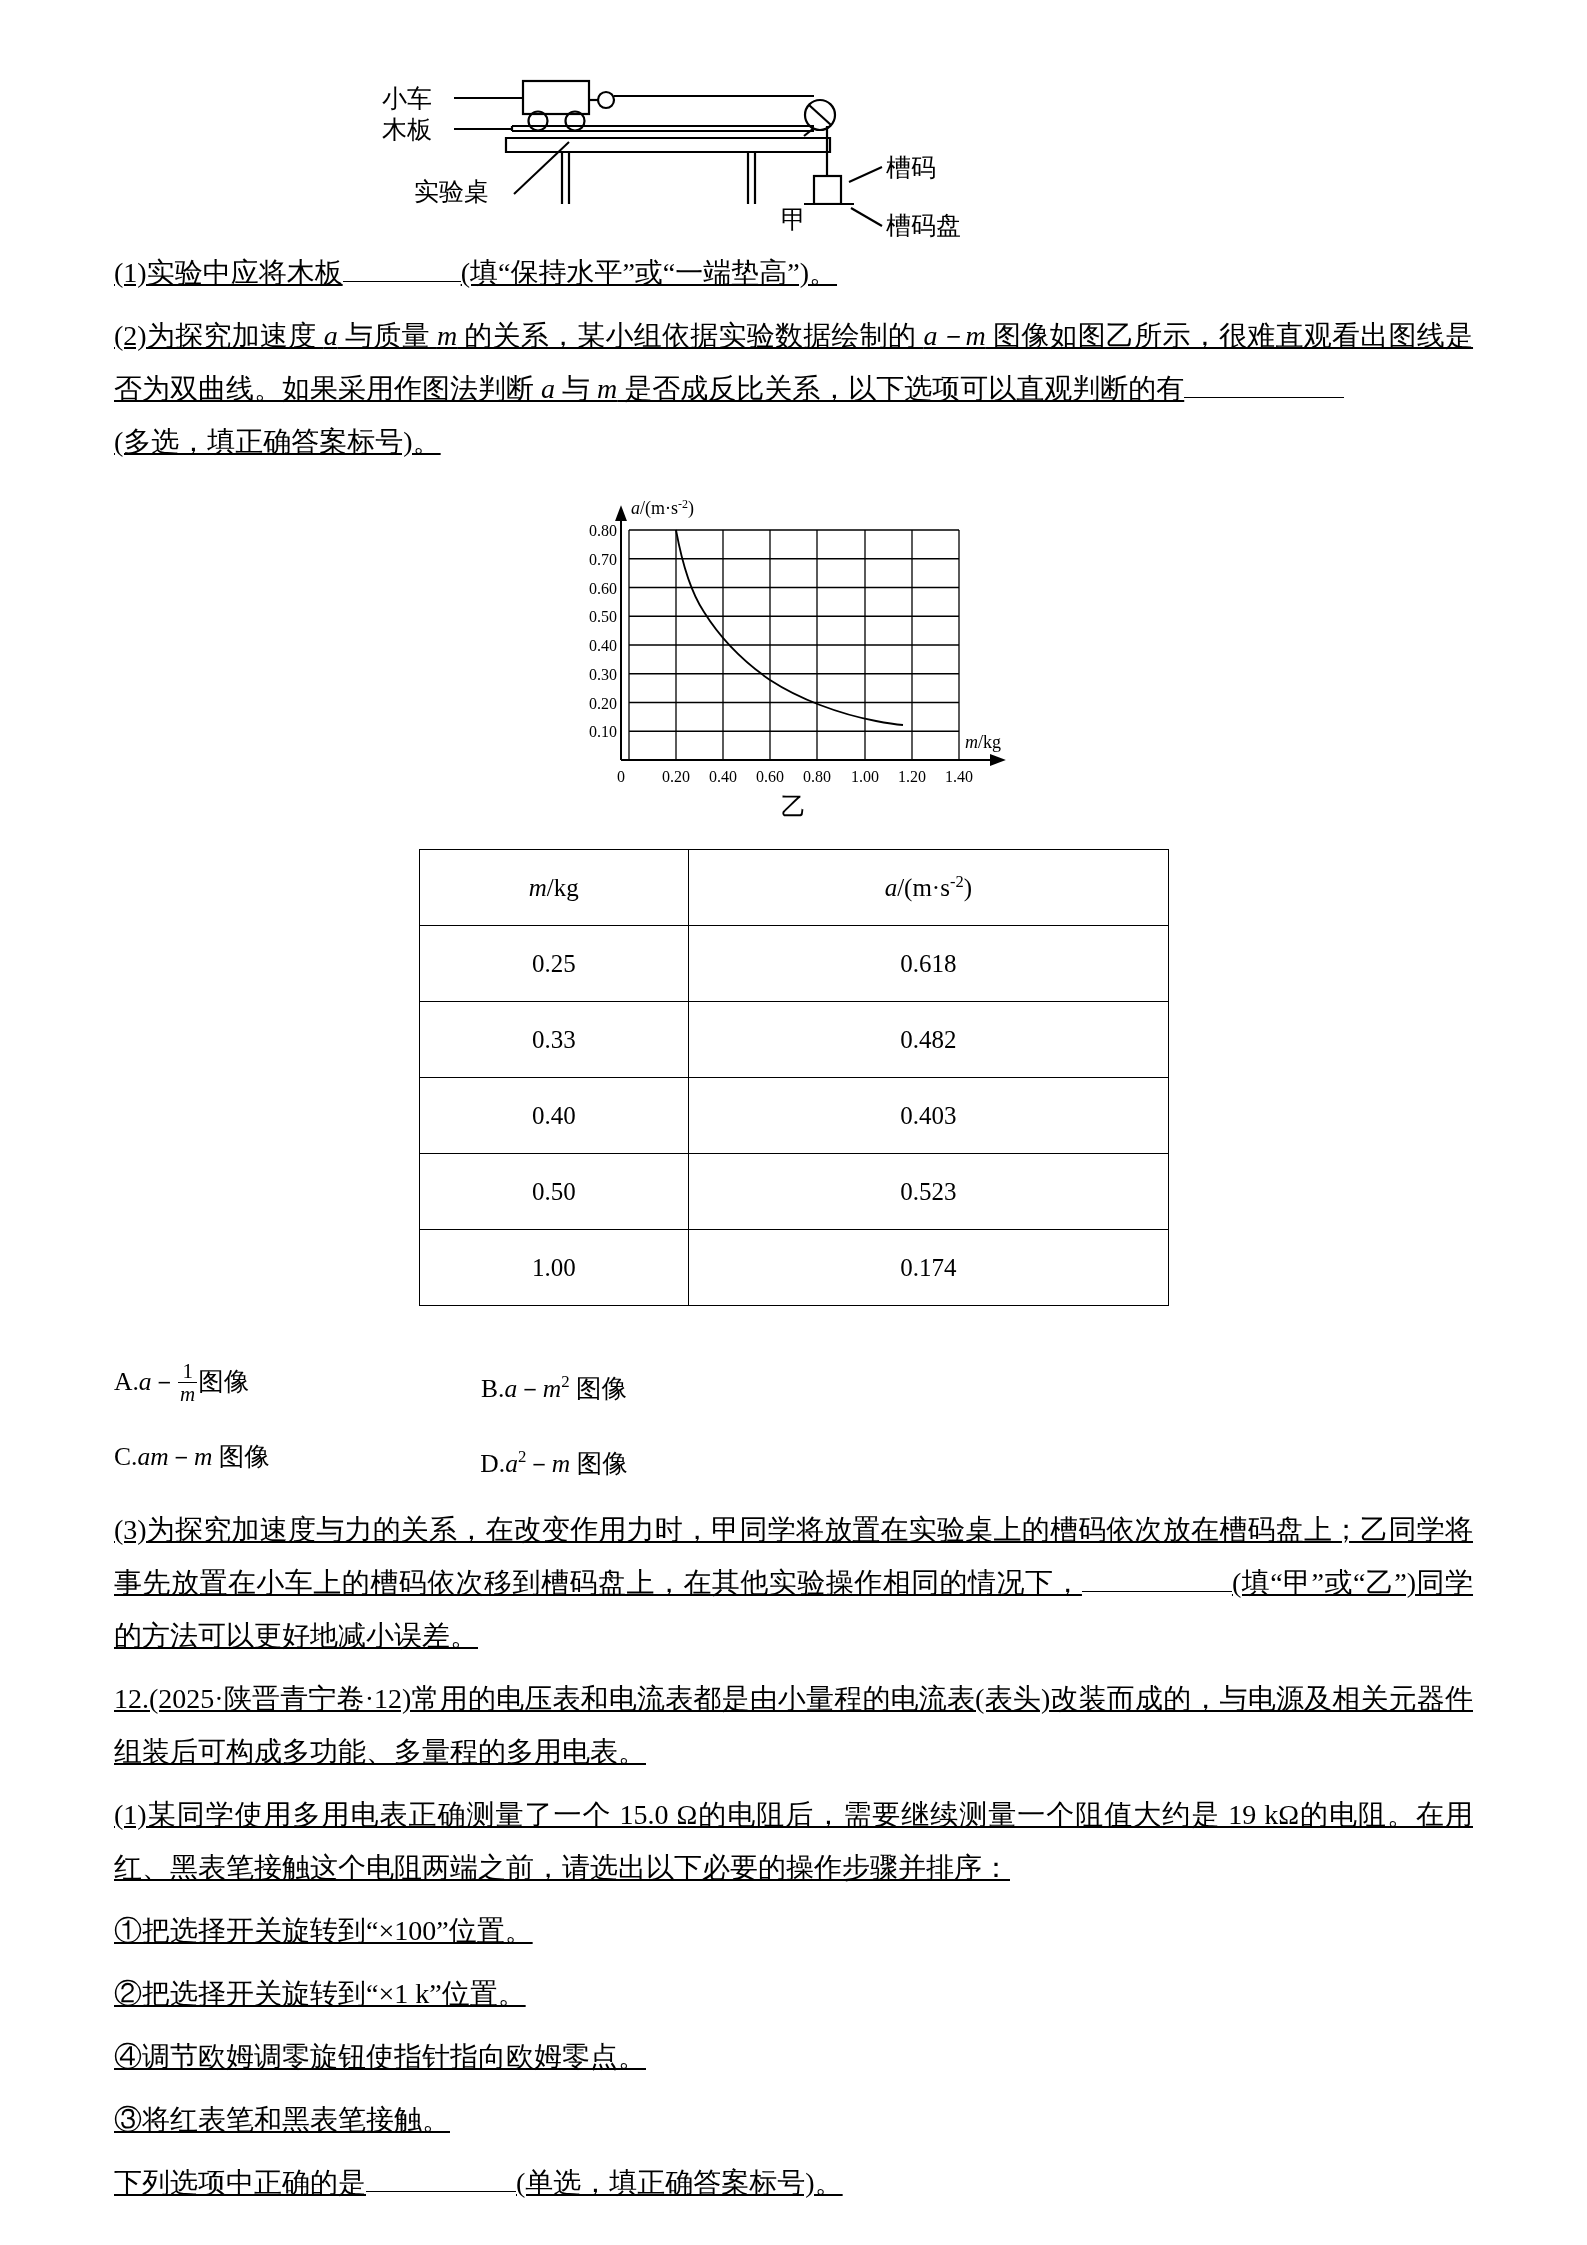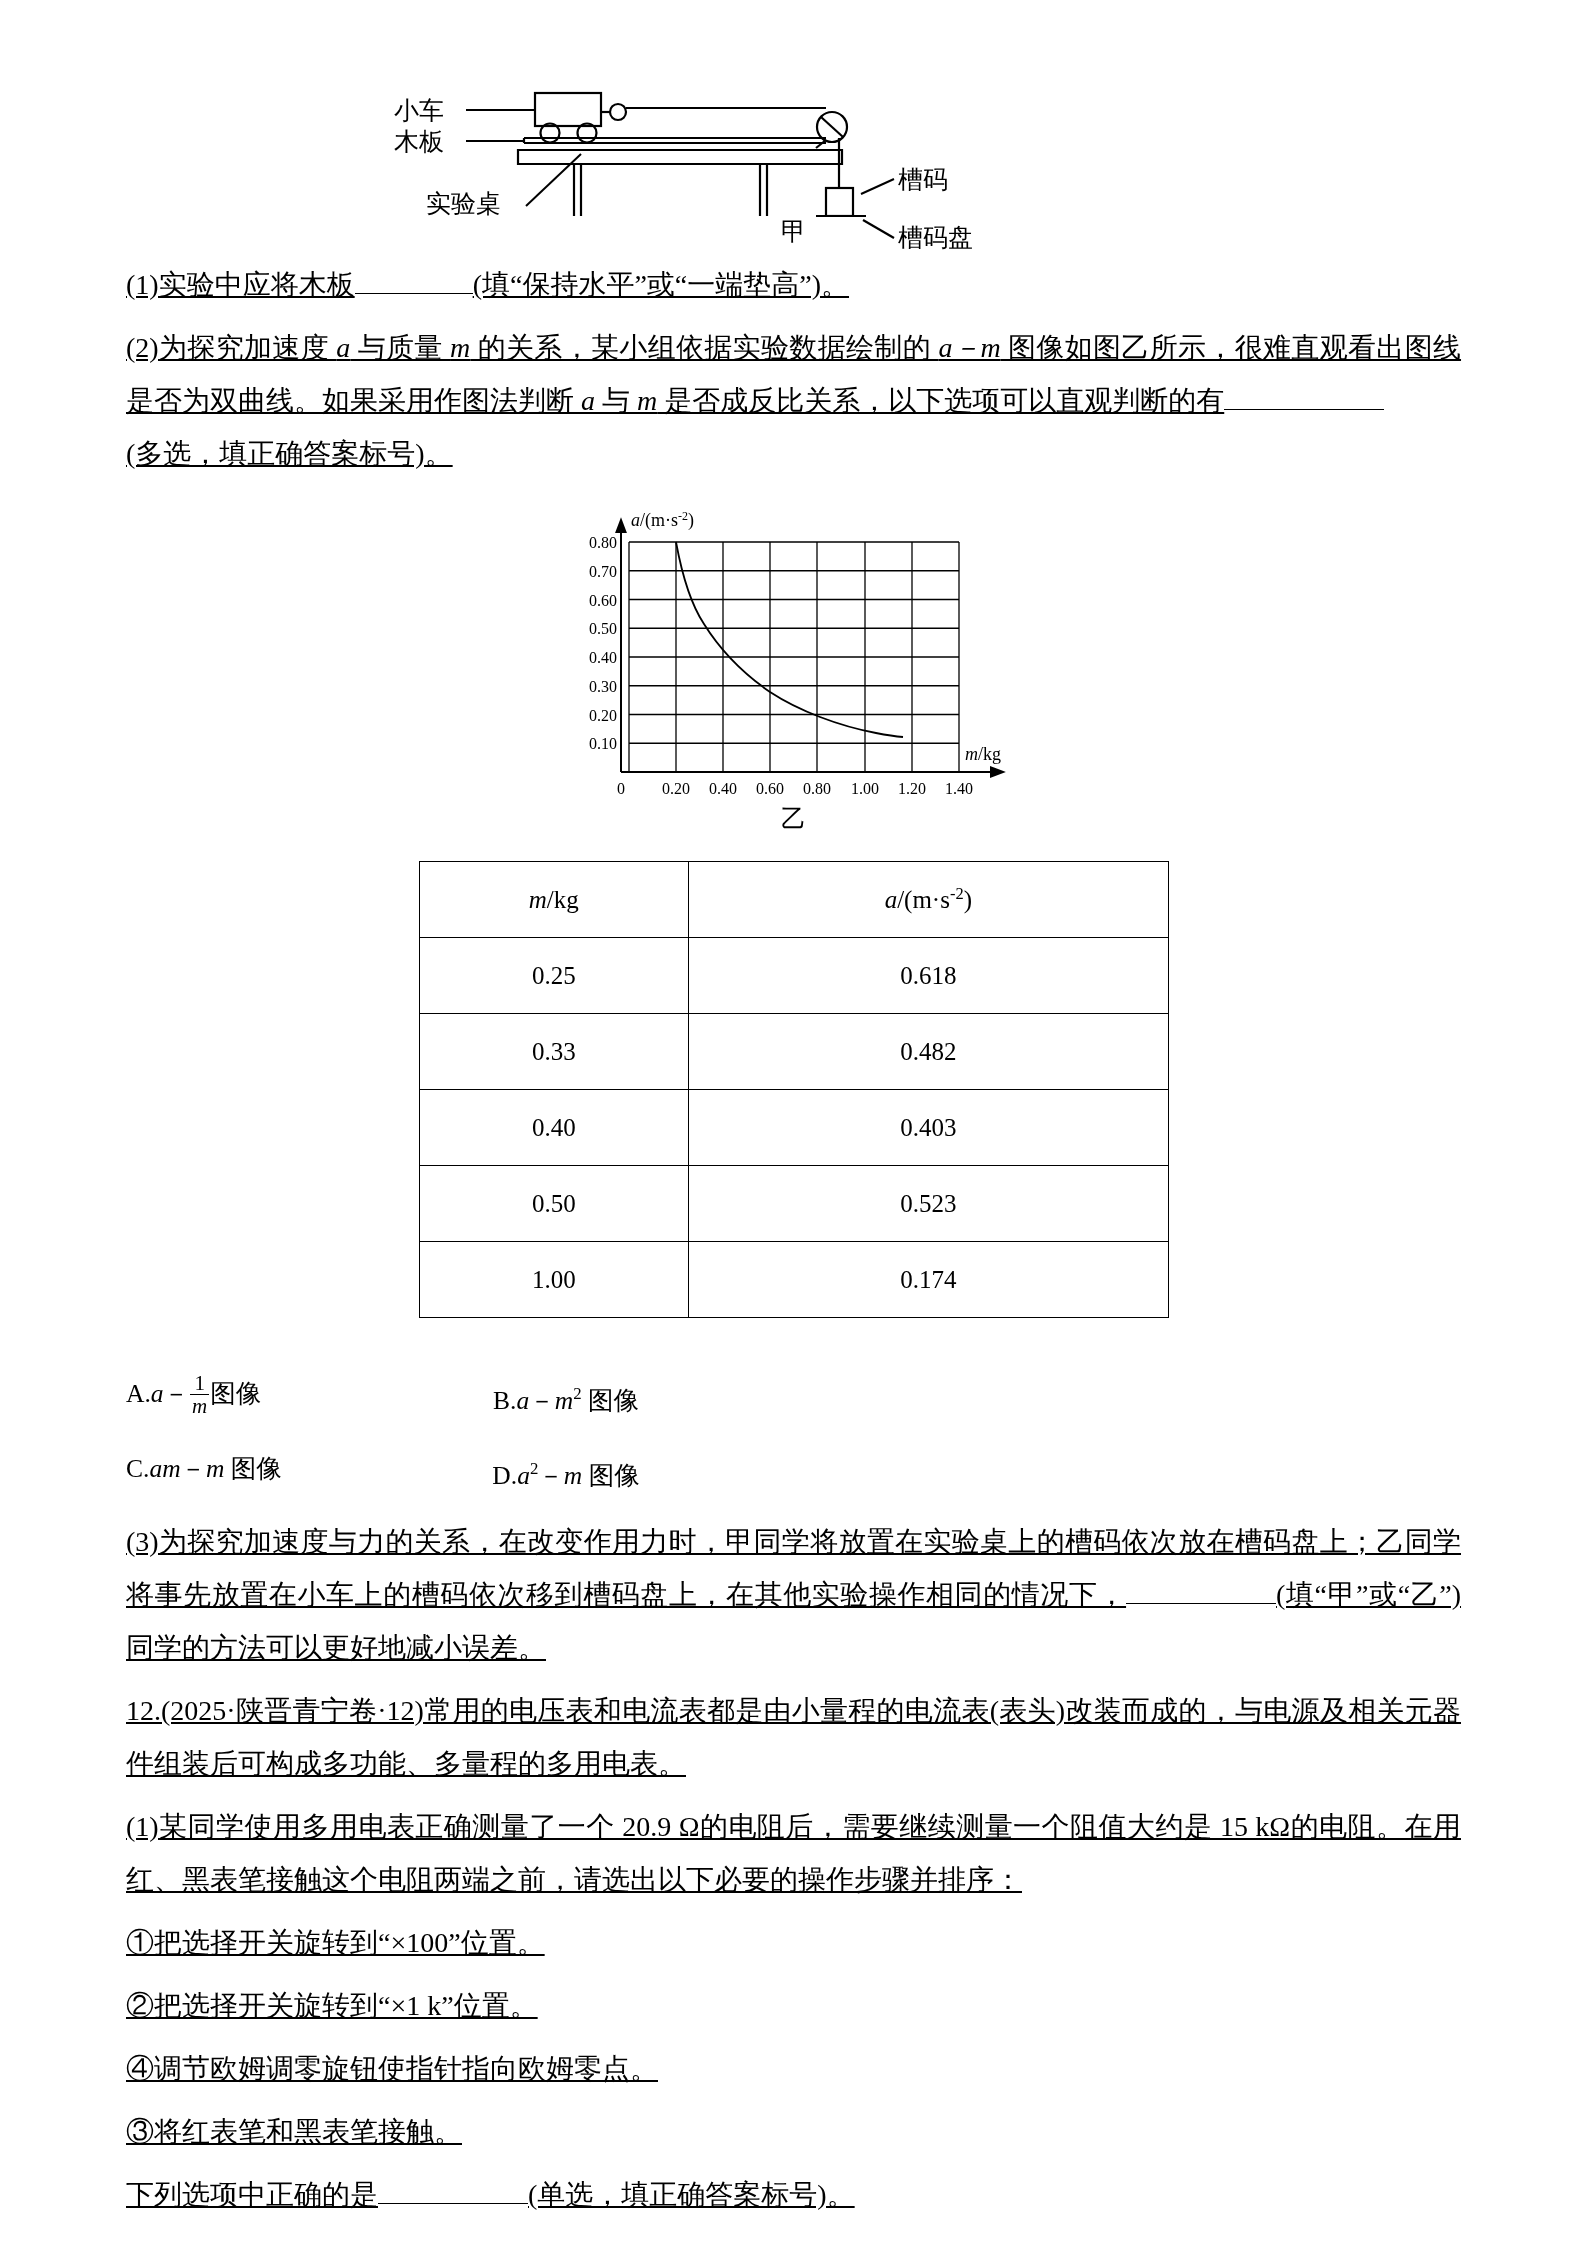--- a/index.html
+++ b/index.html
@@ -2,21 +2,21 @@
 <html><head>
 <meta charset="utf-8">
 <style>
   html, body { margin:0; padding:0; }
   body {
     width:1587px;
     background:#ffffff;
     font-family:"Liberation Serif","DejaVu Serif",serif;
     color:#000;
   }
-  .page { width:1587px; min-height:2245px; position:relative; padding:16px; box-sizing:border-box; }
+  .page { width:1587px; min-height:2245px; position:relative; padding:4px; box-sizing:border-box; }
   .content { padding: 0 110px; }
 
   
   .fig-jia { position:relative; height:205px; margin:0; }
   .fig-jia svg { position:absolute; left:0; top:0; }
   .cap-jia { text-align:center; font-size:25px; margin-top:-6px; }
 
   
   p.q {
     font-size:28px;
@@ -243,21 +243,21 @@
     <div class="opt-row r2">
       <div class="opt-a"><span>C.</span><span class="it">am</span><span>－</span><span class="it">m</span><span> 图像</span></div>
       <div class="opt-b"><span>D.</span><span class="it">a</span><sup class="sm">2</sup><span>－</span><span class="it">m</span><span> 图像</span></div>
     </div>
   </div>
 
   <p class="q"><span>(3)为探究加速度与力的关系，在改变作用力时，甲同学将放置在实验桌上的槽码依次放在槽码盘上；乙同学将事先放置在小车上的槽码依次移到槽码盘上，在其他实验操作相同的情况下，</span><span class="blank b-md"></span><span>(填“甲”或“乙”)同学的方法可以更好地减小误差。</span></p>
 
   <p class="q">12.(2025·陕晋青宁卷·12)常用的电压表和电流表都是由小量程的电流表(表头)改装而成的，与电源及相关元器件组装后可构成多功能、多量程的多用电表。</p>
 
-  <p class="q">(1)某同学使用多用电表正确测量了一个 20.9 Ω的电阻后，需要继续测量一个阻值大约是 15 kΩ的电阻。在用红、黑表笔接触这个电阻两端之前，请选出以下必要的操作步骤并排序：</p>
+  <p class="q">(1)某同学使用多用电表正确测量了一个 15.0 Ω的电阻后，需要继续测量一个阻值大约是 19 kΩ的电阻。在用红、黑表笔接触这个电阻两端之前，请选出以下必要的操作步骤并排序：</p>
 
   <p class="q">①把选择开关旋转到“×100”位置。</p>
   <p class="q">②把选择开关旋转到“×1 k”位置。</p>
   <p class="q">④调节欧姆调零旋钮使指针指向欧姆零点。</p>
   <p class="q">③将红表笔和黑表笔接触。</p>
 
   <p class="q"><span>下列选项中正确的是</span><span class="blank b-md"></span><span>(单选，填正确答案标号)。</span></p>
 
 </div>
 </div>

